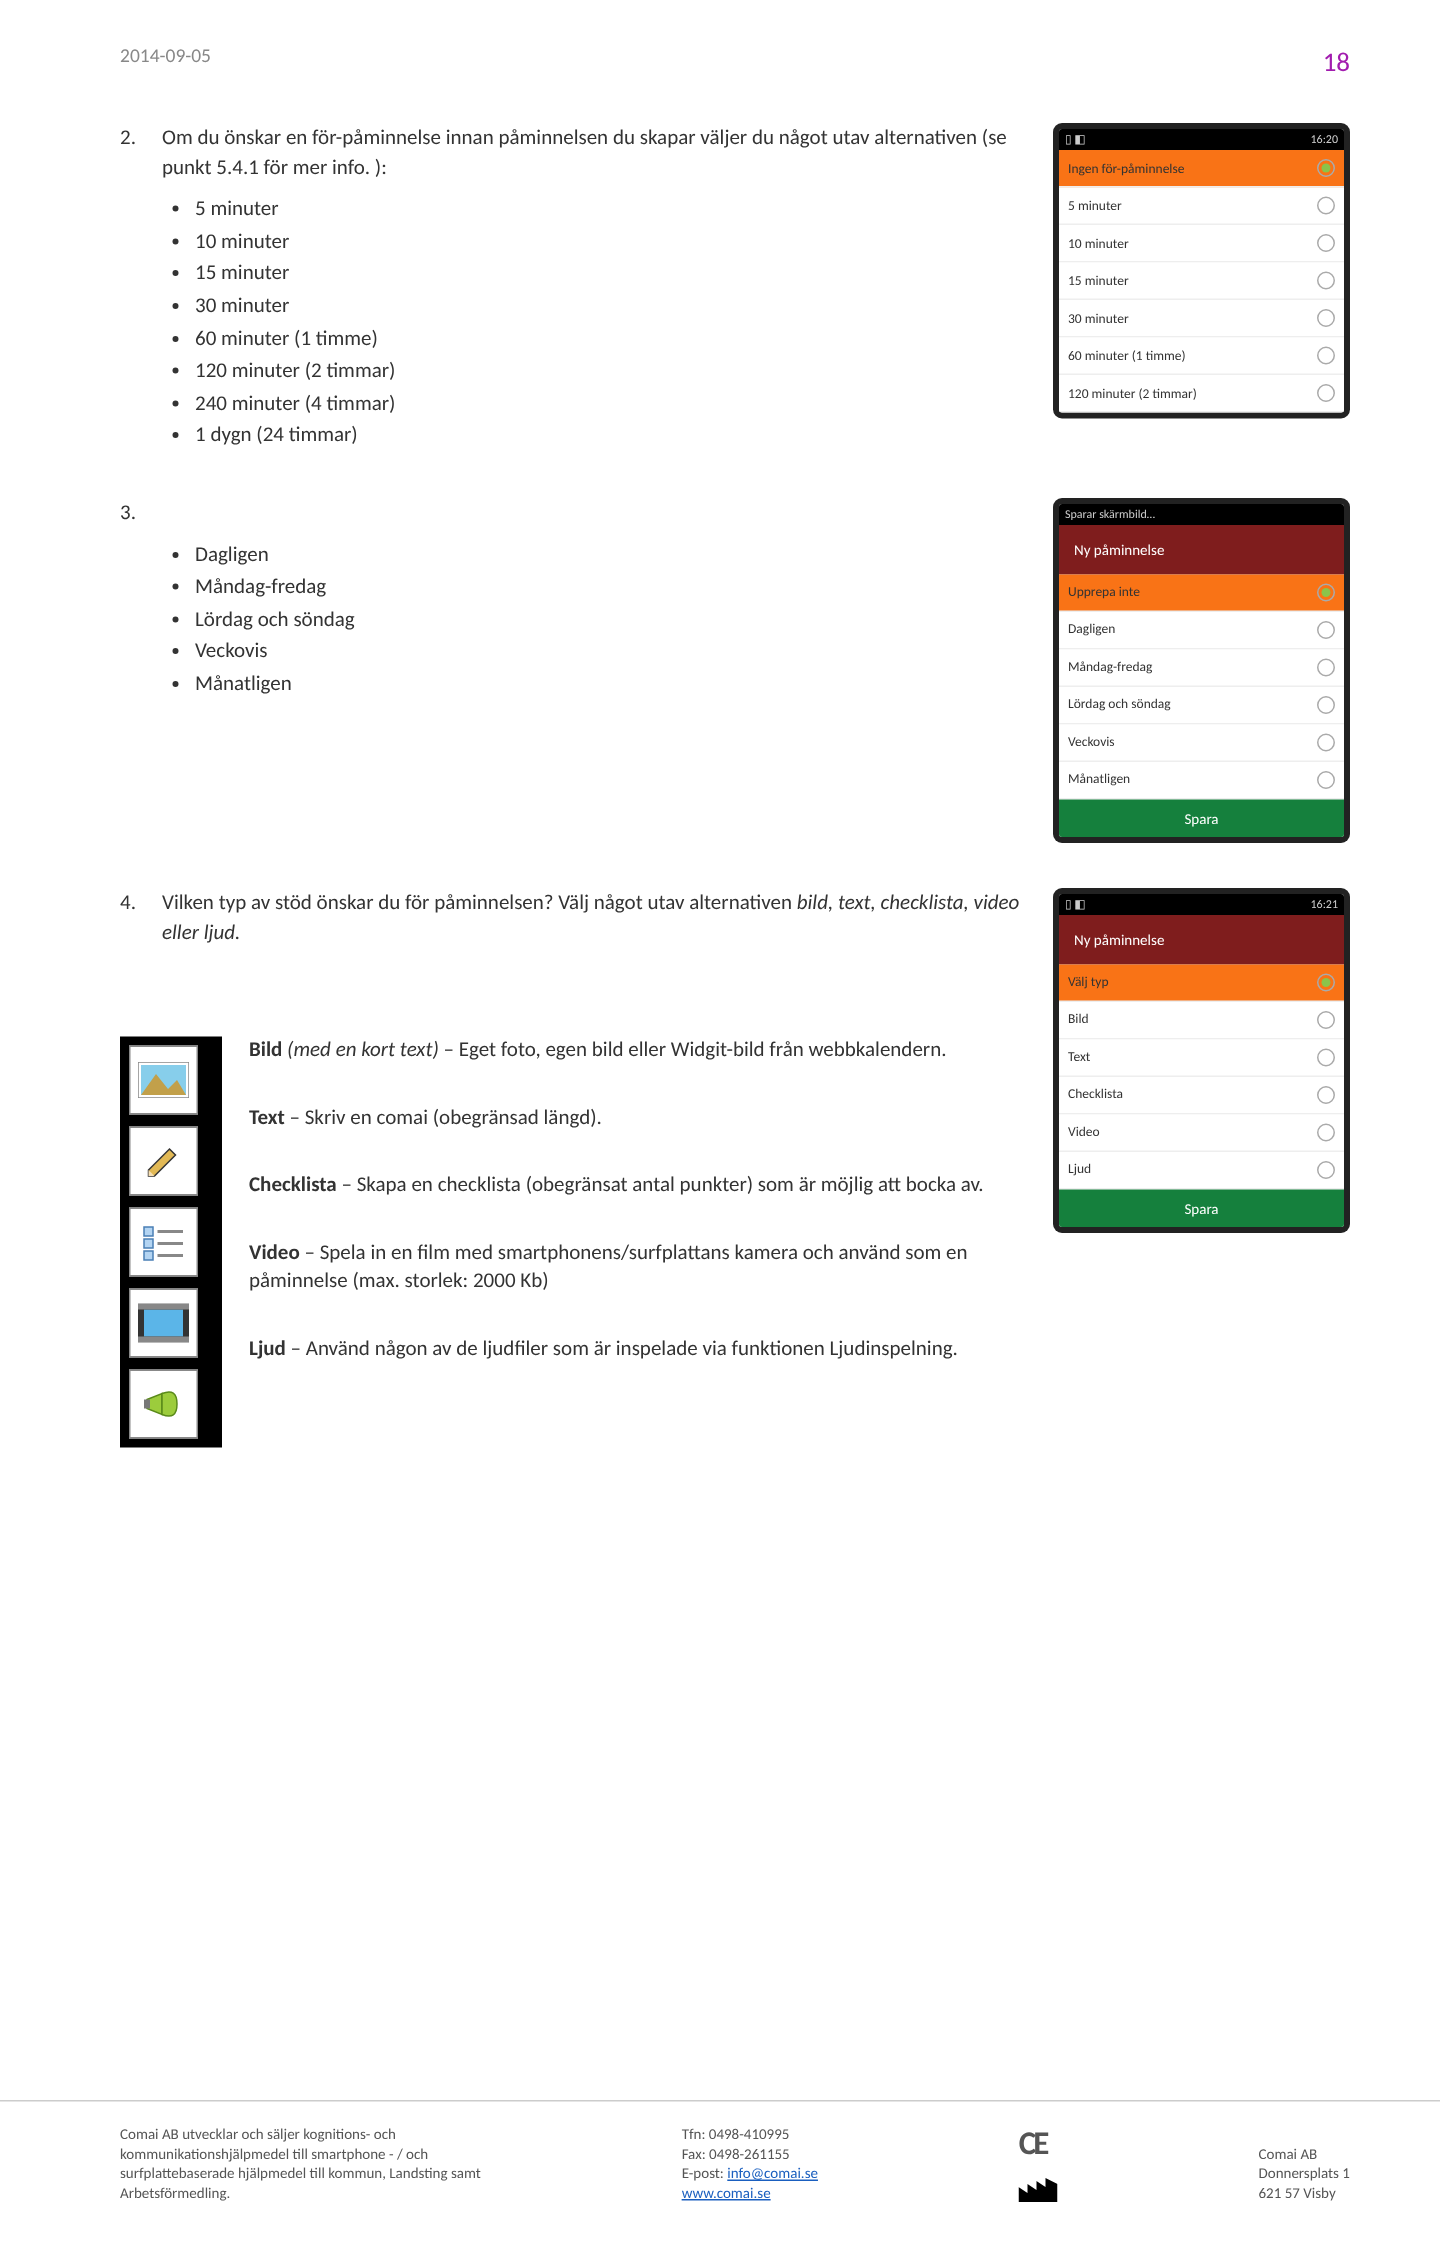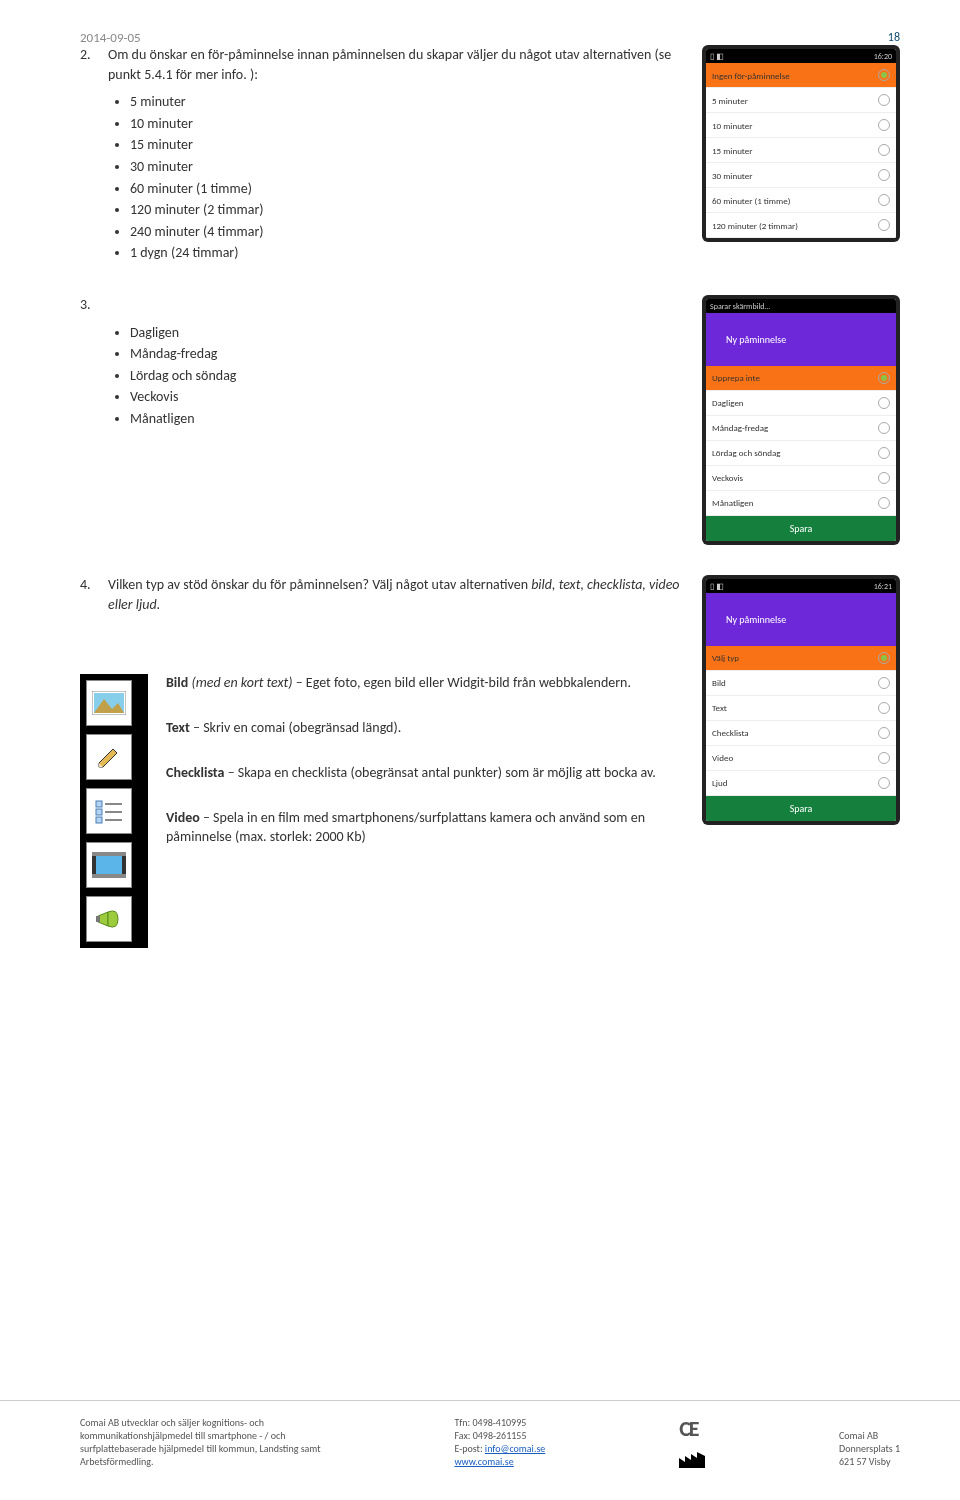--- a/index.html
+++ b/index.html
@@ -15,24 +15,25 @@
     padding: 30px 60px 20px 80px;
     box-sizing: border-box;
     min-height: 1400px;
     position: relative;
   }
   .header {
     display: flex;
     justify-content: space-between;
     color: #888;
     font-size: 13px;
+    margin-bottom: 30px;
   }
   .page-number {
-    font-size: 12px;
-    color: #0c4a6e;
+    font-size: 18px;
+    color: #a21caf;
   }
   .content-row {
     display: flex;
     gap: 20px;
     margin-bottom: 30px;
     align-items: flex-start;
   }
   .text-col {
     flex: 1;
     line-height: 1.4;
@@ -68,23 +69,23 @@
   }
   .statusbar {
     background: #000;
     color: #ccc;
     font-size: 8px;
     padding: 2px 4px;
     display: flex;
     justify-content: space-between;
   }
   .ph-title {
-    background: #6d28d9;
+    background: #7f1d1d;
     color: #fff;
-    padding: 20px;
+    padding: 10px;
     font-size: 10px;
   }
   .opt {
     background: #fff;
     border-bottom: 1px solid #eee;
     padding: 6px 6px;
     display: flex;
     justify-content: space-between;
     align-items: center;
   }
@@ -343,20 +344,21 @@
                 <path d="M14,6 Q24,2 24,13 Q24,24 14,20 Z" fill="#9ccc3c" stroke="#5a8a1a"></path>
                 <rect x="2" y="10" width="4" height="6" fill="#777"></rect>
               </svg>
           </div>
         </div>
         <div class="desc-col">
           <p><b>Bild </b><i>(med en kort text)</i><span> – Eget foto, egen bild eller Widgit-bild från webbkalendern.</span></p>
           <p><b>Text</b><span> – Skriv en comai (obegränsad längd).</span></p>
           <p><b>Checklista</b><span> – Skapa en checklista (obegränsat antal punkter)  som är möjlig att bocka av.</span></p>
           <p><b>Video</b><span> – Spela in en film med smartphonens/surfplattans kamera och använd som en påminnelse (max. storlek: 2000 Kb)</span></p>
+          <p><b>Ljud</b><span> – Använd någon av de ljudfiler som är inspelade via funktionen Ljudinspelning.</span></p>
         </div>
       </div>
     </div>
 
     <div class="phone">
       <div class="phone-inner">
         <div class="statusbar">
             <span>▯ ◧</span>
             <span>16:21</span>
           </div>

